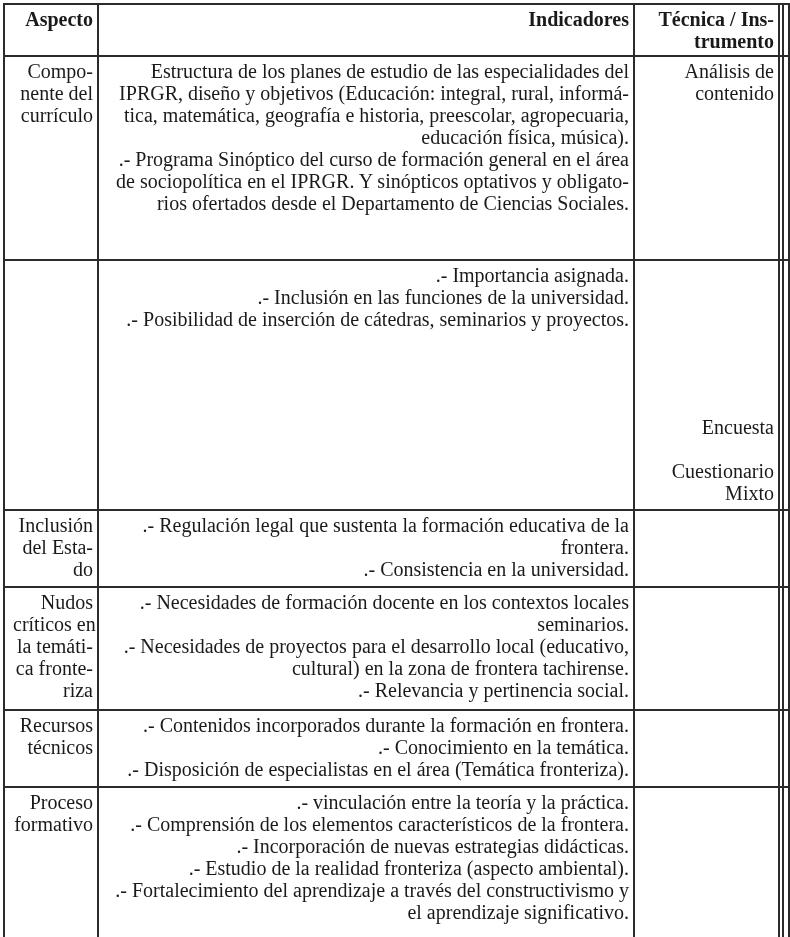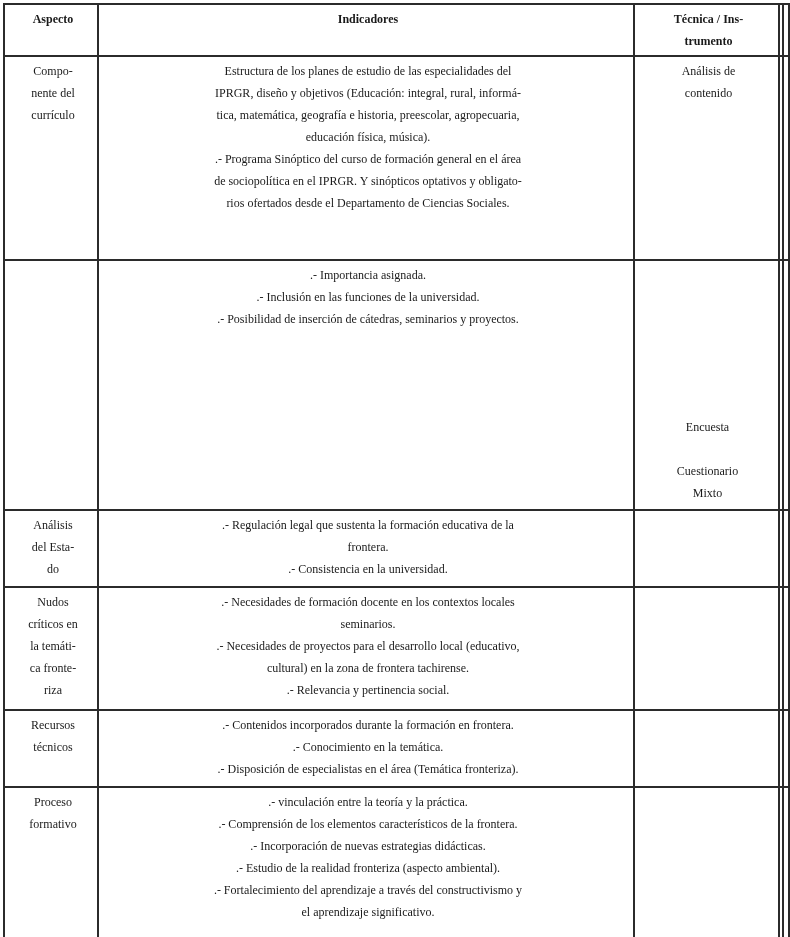--- a/index.html
+++ b/index.html
@@ -29,23 +29,23 @@
   col.c-aspecto   { width: 94px; }
   col.c-indic     { width: 536px; }
   col.c-tecnica   { width: 145px; }
   col.c-spacer1   { width: 4px; }
   col.c-spacer2   { width: 6px; }
 
   th, td {
     border: 2px solid var(--border);
     vertical-align: top;
     padding: 3px 4px 3px 8px;
-    font-size: 12px;
+    font-size: 20px;
     line-height: 22px;
-    text-align: center;
+    text-align: right;
     overflow: hidden;
   }
   th { font-weight: bold; }
   td.v-bottom { vertical-align: bottom; padding-bottom: 5px; padding-left: 6px; }
   td.spacer, th.spacer { padding: 0; }
 
   .line { white-space: nowrap; }
 
   
   thead tr            { height: 49px; }
@@ -118,21 +118,21 @@
           <div class="line">Encuesta</div>
           <div class="line">&nbsp;</div>
           <div class="line">Cuestionario</div>
           <div class="line">Mixto</div>
         </td>
         <td class="spacer"></td>
         <td class="spacer"></td>
       </tr>
       <tr>
         <td>
-          <div class="line">Análisis</div>
+          <div class="line">Inclusión</div>
           <div class="line">del Esta-</div>
           <div class="line">do</div>
         </td>
         <td>
           <div class="line">.- Regulación legal que sustenta la formación educativa  de la</div>
           <div class="line">frontera.</div>
           <div class="line">.- Consistencia en la universidad.</div>
         </td>
         <td></td>
         <td class="spacer"></td>

